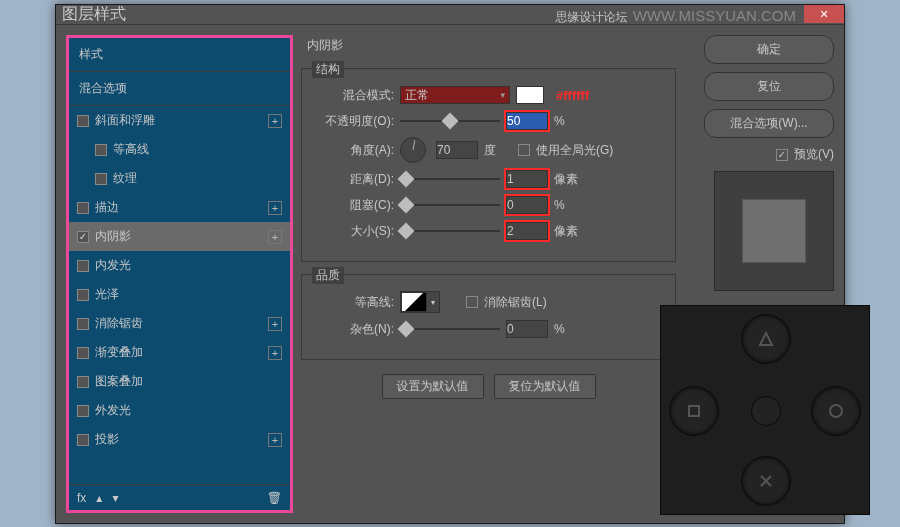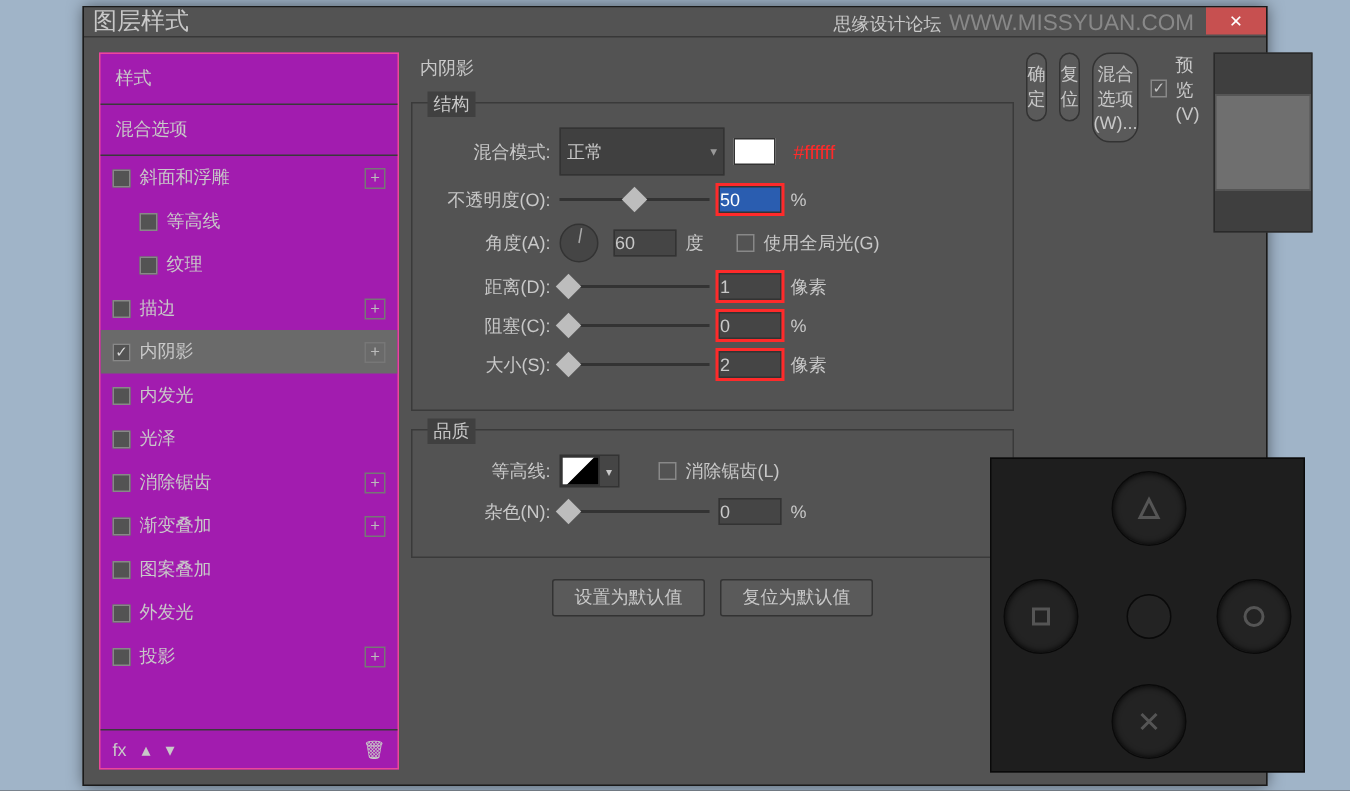--- a/index.html
+++ b/index.html
@@ -4,57 +4,57 @@
 <style>
 *{box-sizing:border-box;margin:0;padding:0;font-family:"Microsoft YaHei","SimSun",sans-serif;font-size:12px;color:#c8c8c8}
 body{background:#a0b4c8;width:900px;height:527px;position:relative;overflow:hidden}
 .window{position:absolute;left:55px;top:4px;width:790px;height:520px;background:#535353;border:1px solid #1a1a1a;box-shadow:0 0 10px rgba(0,0,0,.5)}
 .titlebar{height:20px;background:#535353;border-bottom:1px solid #383838;display:flex;align-items:center;padding:0 6px;position:relative}
 .titlebar .title{font-size:16px}
 .close-btn{position:absolute;right:0;top:0;width:40px;height:18px;background:#c75050;display:flex;align-items:center;justify-content:center;color:#fff;font-size:11px}
 .watermark{position:absolute;right:48px;top:2px;font-size:11px;color:#b8b8b8}
 .watermark .sub{font-size:15px;color:#888;margin-left:2px}
 .body{display:flex;padding:10px;gap:8px;height:calc(100% - 20px)}
-.sidebar{width:200px;background:#a21caf;border:1px solid #ec4899;display:flex;flex-direction:column}
+.sidebar{width:227px;background:#0c4a6e;border:3px solid #ec4899;display:flex;flex-direction:column}
 .side-head{padding:8px 10px;border-bottom:1px solid #3a3a3a}
 .side-list{flex:1;overflow:auto}
 .side-item{display:flex;align-items:center;padding:6px 8px;gap:6px;position:relative}
 .side-item.selected{background:#6a6a6a}
 .side-item .chk{width:12px;height:12px;border:1px solid #888;background:#535353;display:inline-flex;align-items:center;justify-content:center;font-size:10px;color:#d8d8d8}
 .side-item .chk.on::after{content:"✓"}
 .side-item .lbl{flex:1}
 .side-item .plus{width:14px;height:14px;border:1px solid #777;display:flex;align-items:center;justify-content:center;font-size:11px;color:#bbb}
 .side-item.indent{padding-left:26px}
 .side-foot{height:26px;border-top:1px solid #3a3a3a;display:flex;align-items:center;padding:0 8px;gap:10px;color:#888}
 .side-foot .spacer{flex:1}
 .main{flex:1;display:flex;flex-direction:column;gap:6px;min-width:0}
 .main-title{padding:2px 6px}
 .fieldset{border:1px solid #3a3a3a;padding:10px 12px 14px;position:relative;margin-top:6px}
 .fieldset .legend{position:absolute;top:-8px;left:10px;background:#404040;padding:0 4px}
 .row{display:flex;align-items:center;gap:6px;margin:6px 0;min-height:20px}
 .row .lab{width:80px;text-align:right}
-.select{width:110px;height:32px;background:#404040;border:1px solid #333;display:flex;align-items:center;padding:0 4px;justify-content:space-between}
+.select{width:110px;height:18px;background:#7f1d1d;border:1px solid #333;display:flex;align-items:center;padding:0 4px;justify-content:space-between}
 .select .arr{font-size:9px;color:#999}
 .swatch{width:28px;height:18px;background:#fff;border:1px solid #333}
-.annot{color:#ff2a2a;font-weight:normal;margin-left:6px;font-size:13px}
+.annot{color:#ff2a2a;font-weight:bold;margin-left:6px;font-size:13px}
 .slider{position:relative;width:100px;height:14px}
 .slider .track{position:absolute;top:6px;left:0;right:0;height:2px;background:#333}
 .slider .thumb{position:absolute;top:1px;width:12px;height:12px;background:#bdbdbd;transform:rotate(45deg)}
 .ninput{width:42px;height:18px;background:#454545;border:1px solid #333;text-align:left;line-height:16px}
 .ninput.sel{background:#2a5db0;color:#fff}
 .redbox{outline:2px solid #ff2a2a;outline-offset:0}
 .unit{width:28px}
 .dial{width:26px;height:26px;border:1px solid #333;border-radius:50%;background:#454545;position:relative;margin-right:4px}
 .dial::after{content:"";position:absolute;left:50%;top:2px;width:1px;height:10px;background:#aaa;transform-origin:bottom;transform:translateX(-50%) rotate(10deg)}
 .contour{width:26px;height:20px;background:linear-gradient(135deg,#fff 49%,#000 51%);border:1px solid #333}
 .contour-wrap{display:flex;align-items:center;border:1px solid #333}
 .contour-arr{width:12px;height:20px;display:flex;align-items:center;justify-content:center;background:#454545;font-size:8px}
 .btn{background:#5a5a5a;border:1px solid #333;padding:3px 14px;border-radius:2px;text-align:center}
 .btn.pill{border-radius:12px;width:130px;padding:5px 0}
-.rightcol{width:150px;display:flex;gap:8px;align-items:flex-start}
+.rightcol{width:150px;display:flex;flex-direction:column;gap:8px;align-items:flex-end}
 .preview-chk{display:flex;align-items:center;gap:6px}
 .preview-chk .chk{width:12px;height:12px;border:1px solid #888;display:inline-flex;align-items:center;justify-content:center;font-size:10px}
 .preview-chk .chk.on::after{content:"✓"}
 .preview-box{width:120px;height:120px;background:#3f3f3f;border:1px solid #2a2a2a;display:flex;align-items:center;justify-content:center}
 .preview-inner{width:64px;height:64px;background:#6f6f6f;border:1px solid #555}
 .dpad{position:absolute;right:30px;bottom:12px;width:210px;height:210px;background:#1e1e1e;border:1px solid #0a0a0a}
 .dpad .c{position:absolute;width:50px;height:50px;border-radius:50%;background:#232323;border:1px solid #0a0a0a;display:flex;align-items:center;justify-content:center;box-shadow:inset 0 0 4px #000}
 .dpad .c svg{stroke:#555;fill:none;stroke-width:2}
 .dpad .up{left:80px;top:8px}
 .dpad .down{left:80px;bottom:8px}
@@ -166,21 +166,21 @@
               <div class="track"></div>
               <div class="thumb" style="left:44px"></div>
             </div>
           <div class="ninput sel redbox">50</div>
           <span class="unit">%</span>
         </div>
 
         <div class="row">
           <span class="lab">角度(A):</span>
           <div class="dial"></div>
-          <div class="ninput">60</div>
+          <div class="ninput">70</div>
           <span class="unit">度</span>
           <span class="chk" style="width:12px;height:12px;border:1px solid #888;display:inline-block"></span>
           <span>使用全局光(G)</span>
         </div>
 
         <div class="row">
           <span class="lab">距离(D):</span>
           <div class="slider">
               <div class="track"></div>
               <div class="thumb" style="left:0"></div>

